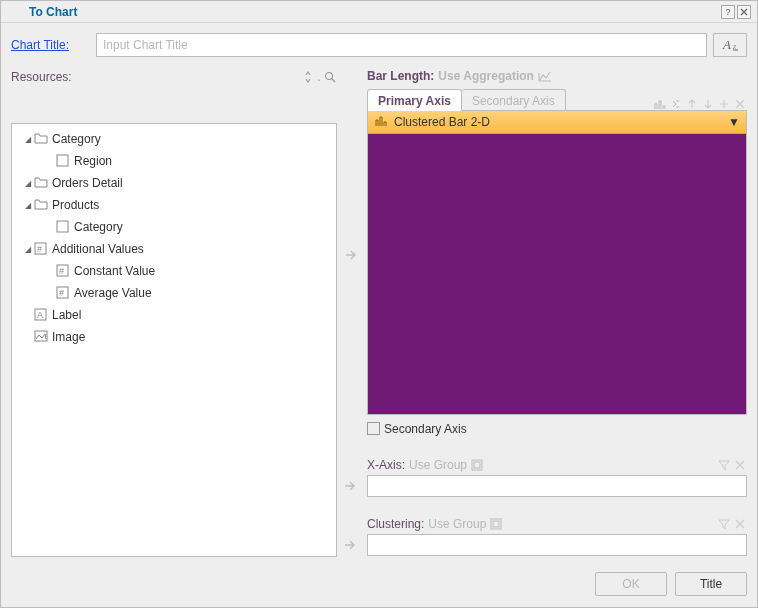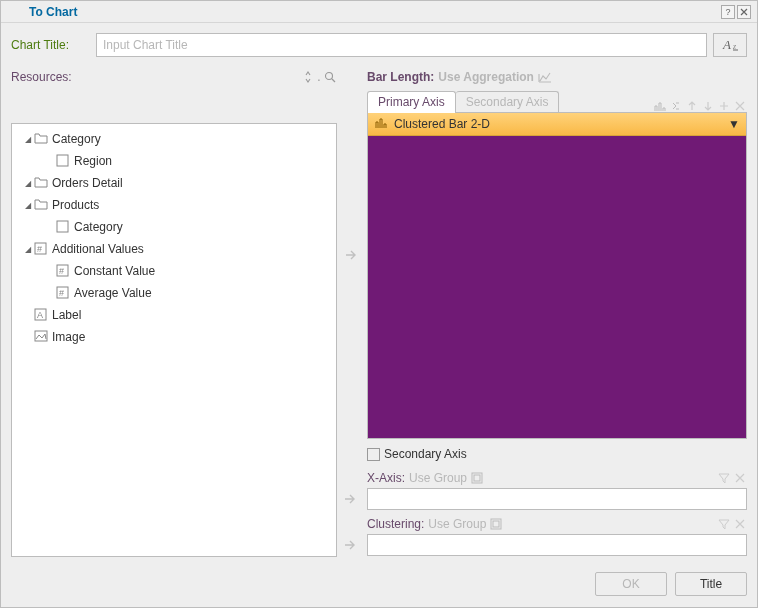--- a/index.html
+++ b/index.html
@@ -50,22 +50,23 @@
     flex-direction: column;
     padding: 10px 10px 4px 10px;
     overflow: hidden;
   }
   .row-title {
     display: flex;
     align-items: center;
     margin-bottom: 10px;
   }
   .row-title label {
-    color: #4d7c0f;
+    color: #1d4ed8;
     width: 85px;
+    text-decoration: underline;
   }
   .title-input {
     flex: 1;
     height: 24px;
     border: 1px solid #bcbcbc;
     padding: 0 6px;
     font-size: 12px;
     color: #444;
     background: #fff;
   }
@@ -183,20 +184,21 @@
     cursor: pointer;
     background: #eeeeee;
     border-top-left-radius: 3px;
     border-top-right-radius: 3px;
   }
   .tab.active {
     color: #684a6b;
     background: #fff;
     position: relative;
     z-index: 2;
+    font-weight: bold;
   }
   .tab.inactive {
     border-left: none;
   }
   .tabs-spacer { flex: 1; }
   .tab-icons {
     display: flex;
     align-items: center;
     gap: 2px;
   }
@@ -236,21 +238,21 @@
     margin-top: 4px;
     cursor: pointer;
   }
   .chk {
     width: 13px; height: 13px;
     border: 1px solid #999;
     margin-right: 4px;
     flex-shrink: 0;
   }
   .field-block {
-    margin-top: 4px;
+    margin-top: 17px;
   }
   .field-hdr {
     display: flex;
     align-items: center;
     height: 18px;
   }
   .field-hdr .lbl { color: #684a6b; margin-right: 4px; }
   .field-hdr .val { color: #b7b7b7; margin-right: 4px; }
   .field-hdr .spacer { flex: 1; }
   .field-row {

